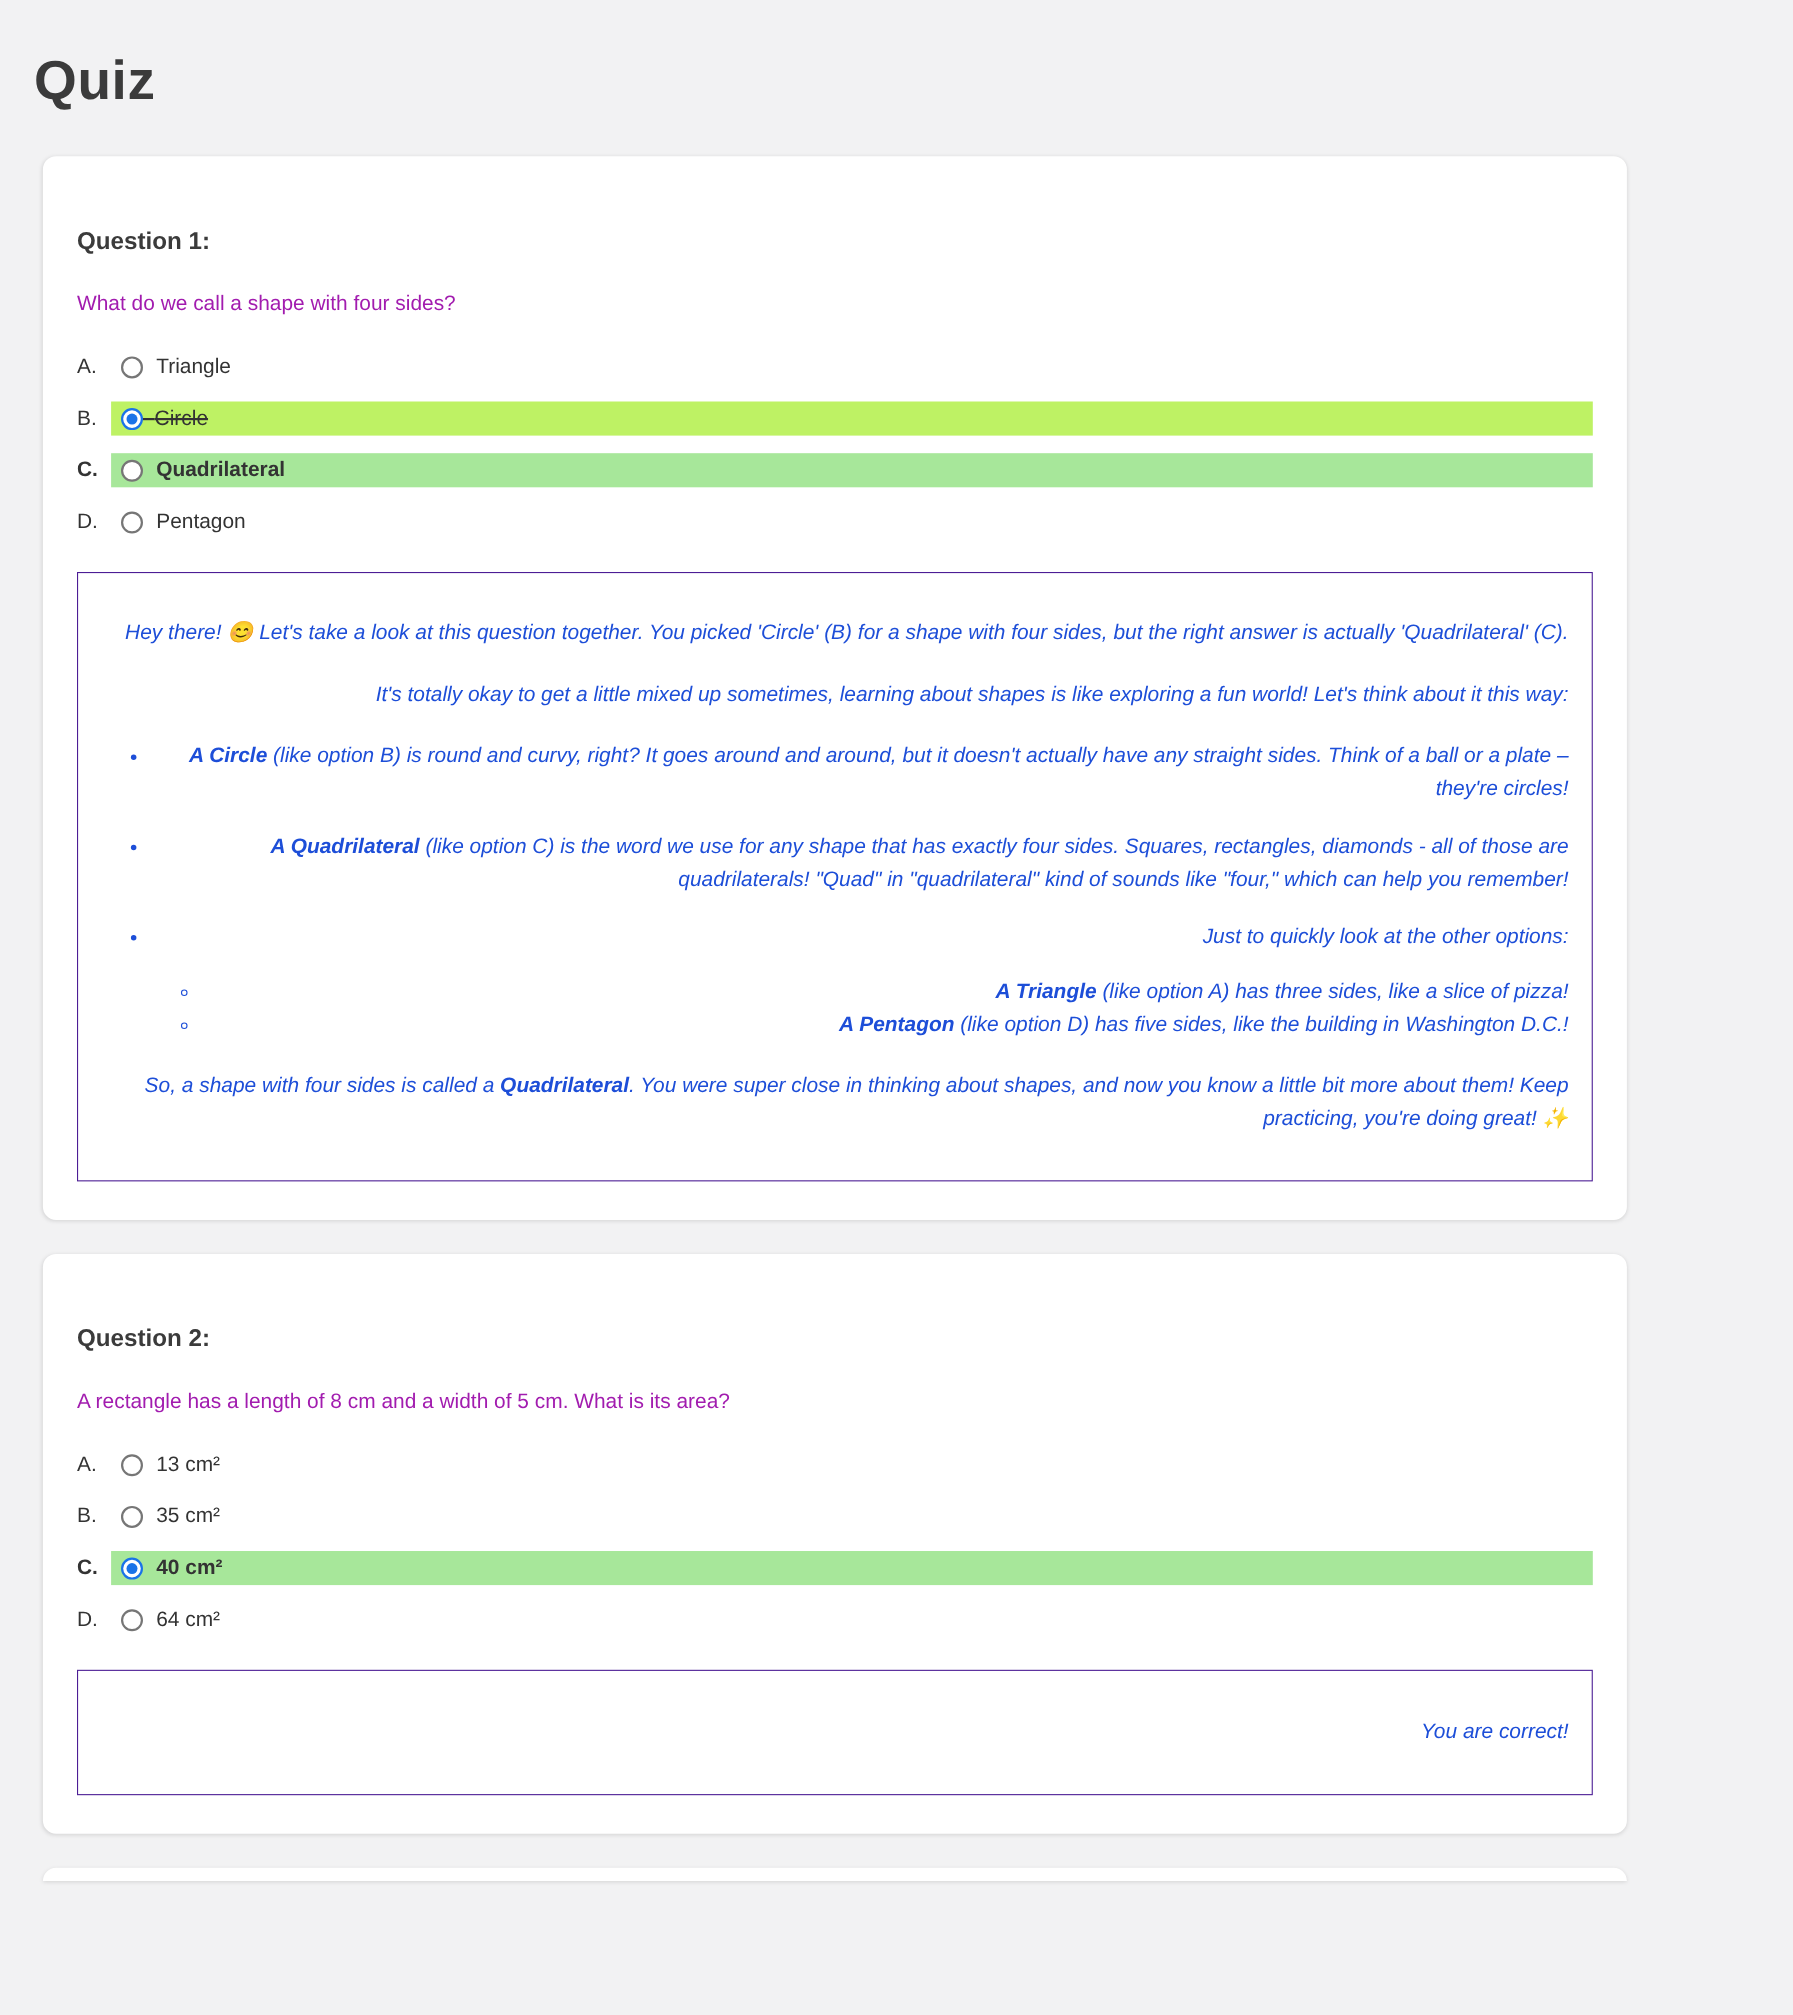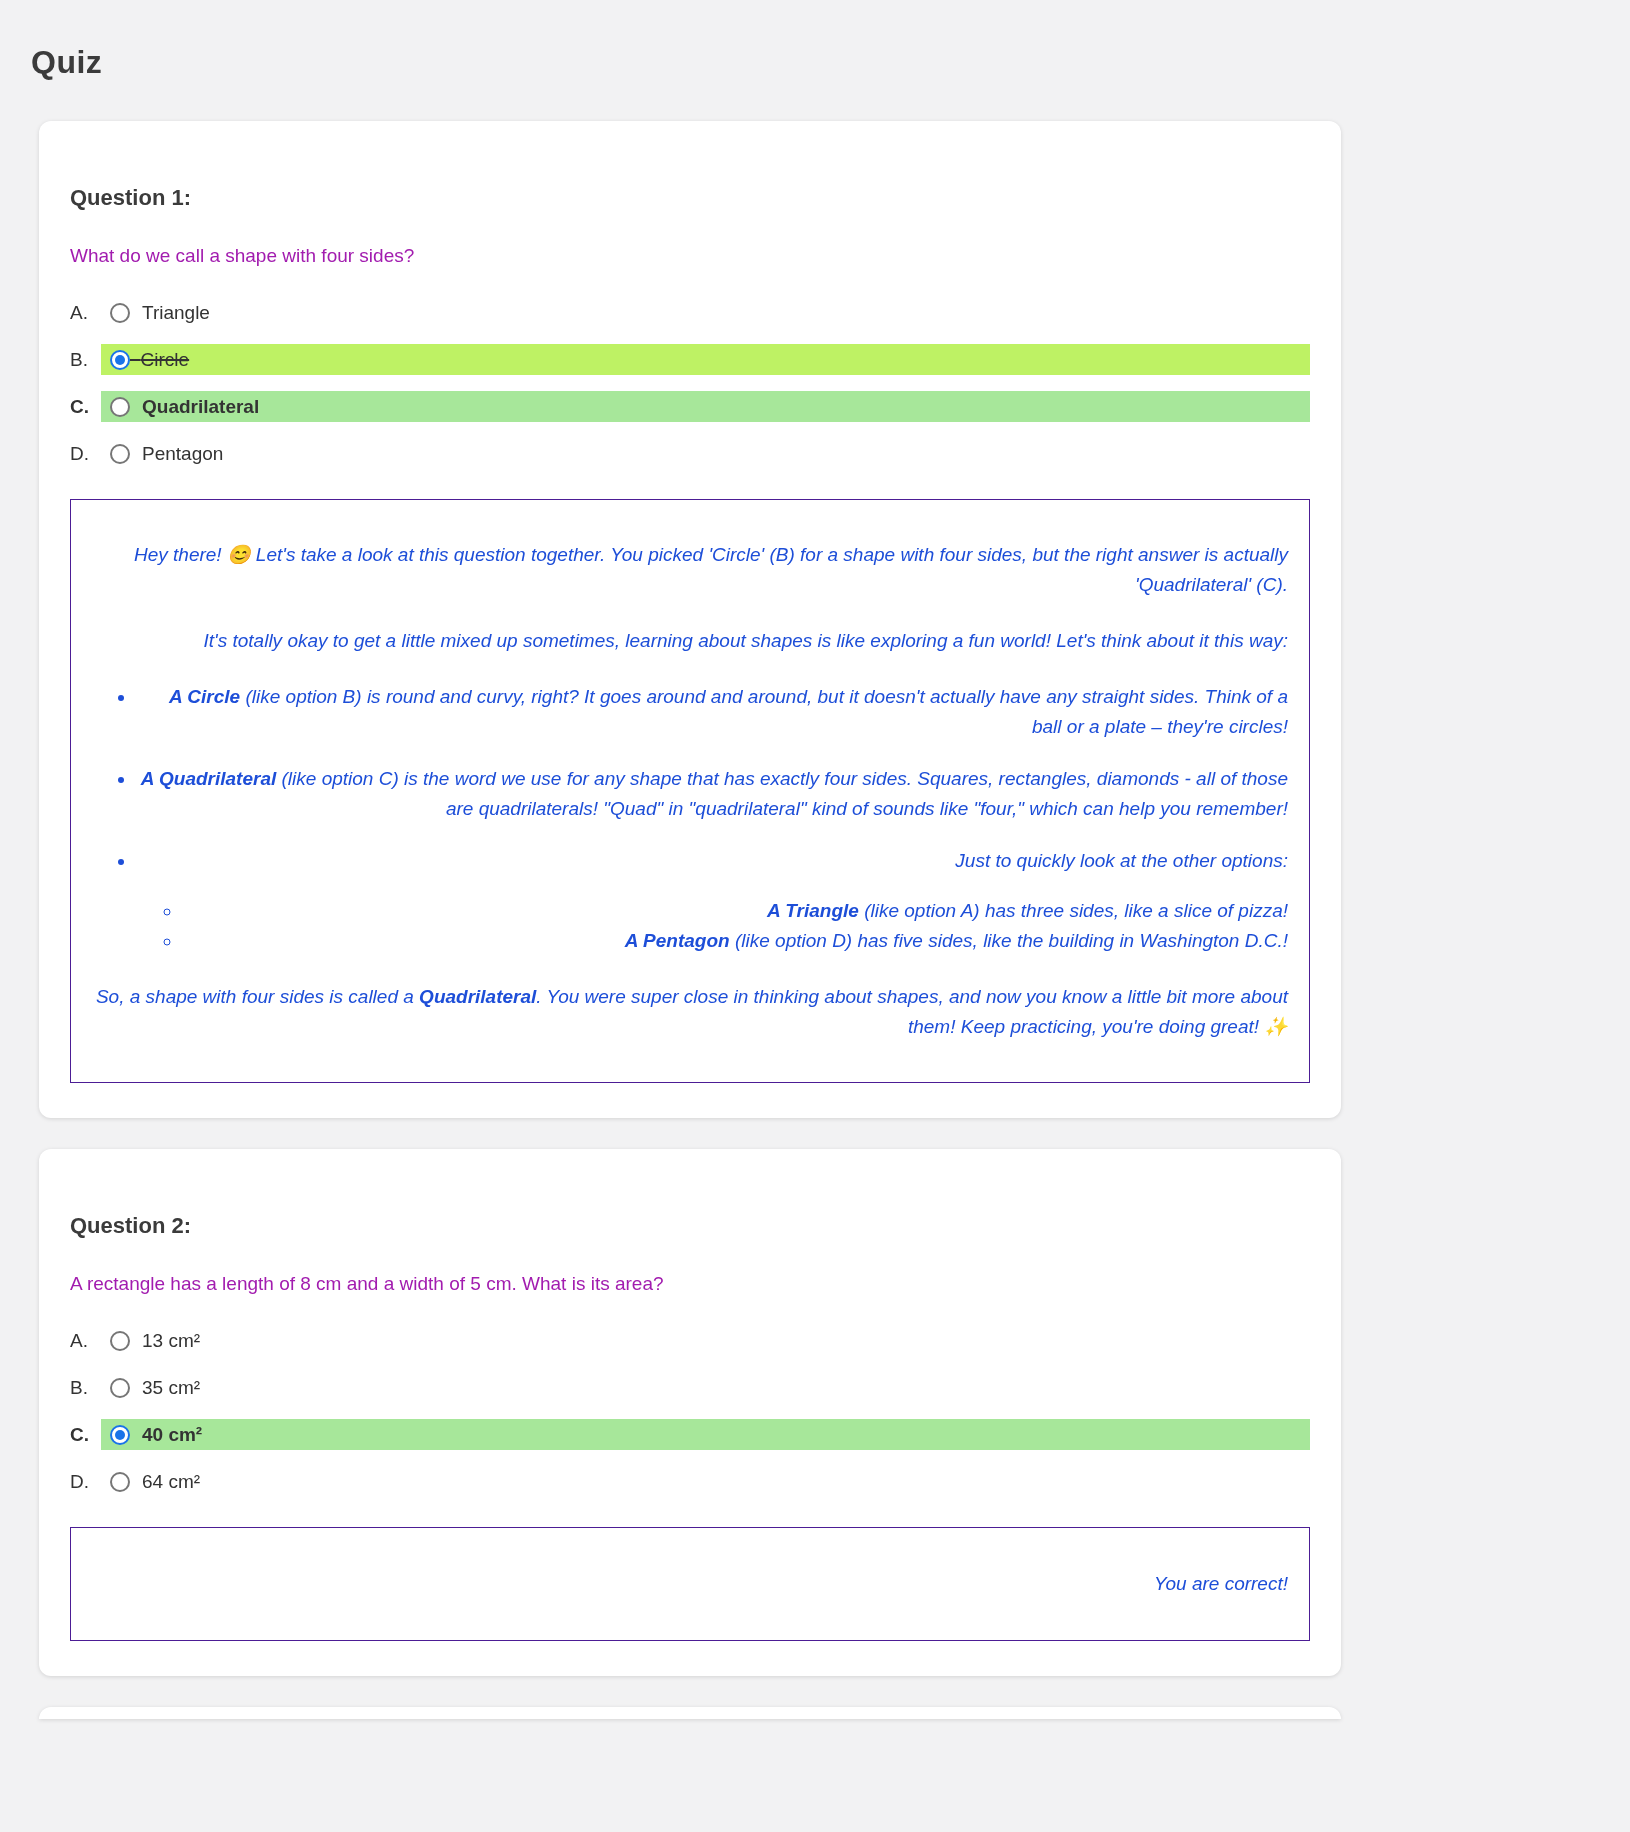--- a/index.html
+++ b/index.html
@@ -8,27 +8,27 @@
     background: #f2f2f3;
     font-family: "Liberation Sans", sans-serif;
     color: #333;
   }
   body {
     width: 1630px; height: 1832px;
     overflow: hidden;
     padding: 44px 0 0 29px;
   }
   .page-title {
-    font-size: 32px;
+    font-size: 50px;
     font-weight: bold;
     color: #3b3b3b;
     margin: 0 0 40px 2px;
     letter-spacing: 0.5px;
   }
-  .cards { margin-left: 10px; width: 1302px; }
+  .cards { margin-left: 10px; width: 1440px; }
   .card {
     background: #ffffff;
     border-radius: 12px;
     box-shadow: 0 1px 4px rgba(0,0,0,0.13);
     padding: 64px 31px 35px 31px;
     margin-bottom: 31px;
   }
   .card.sliver {
     height: 12px;
     padding: 0;

